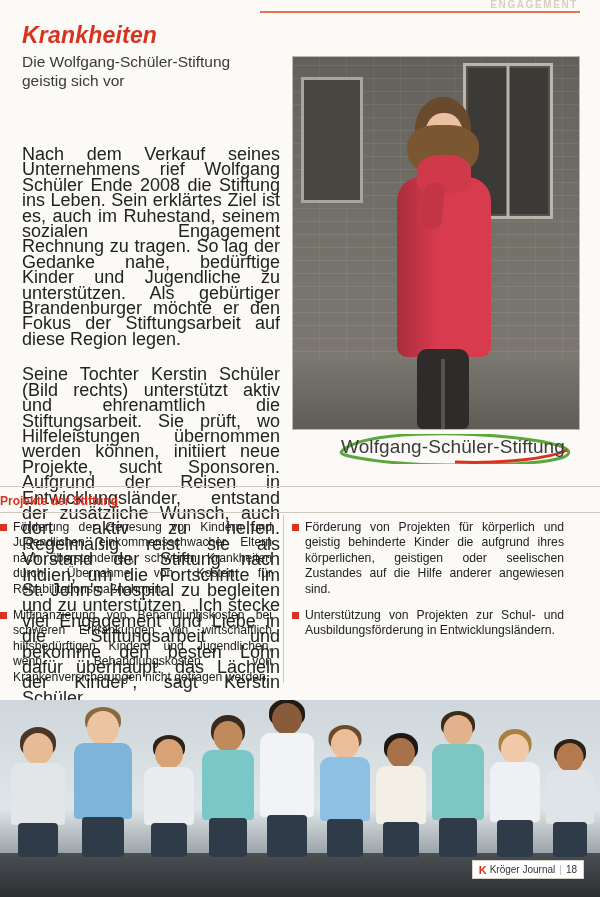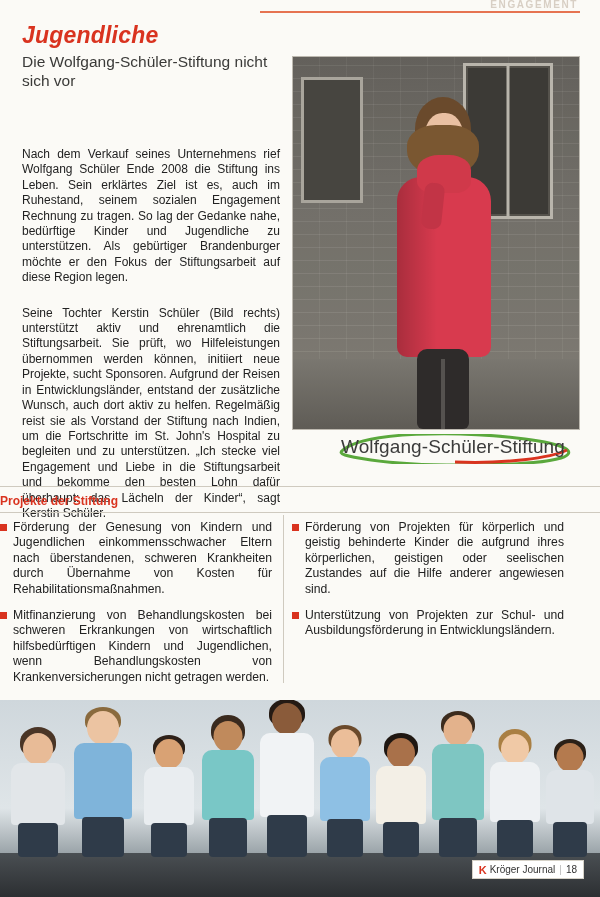--- a/index.html
+++ b/index.html
@@ -81,21 +81,21 @@
     font-weight: bold;
     color: #222;
     text-align: justify;
   }
   
   .body-col {
     position: absolute;
     left: 22px;
     top: 147px;
     width: 258px;
-    font-size: 12px;
+    font-size: 18px;
     line-height: 15.4px;
     color: #222;
     text-align: justify;
   }
   .body-col p {
     margin: 0 0 0 0;
   }
   .body-col p + p {
     margin-top: 20px;
   }
@@ -457,22 +457,22 @@
 </head>
 <body>
 
 <div class="page">
 
   <div class="running-head">
     <div class="rh-text">ENGAGEMENT</div>
     <div class="rh-rule"></div>
   </div>
 
-  <div class="kicker">Jugendliche</div>
-  <div class="subhead">Die Wolfgang-Schüler-Stiftung nicht sich vor</div>
+  <div class="kicker">Krankheiten</div>
+  <div class="subhead">Die Wolfgang-Schüler-Stiftung geistig sich vor</div>
 
   <div class="body-col">
     <p>Nach dem Verkauf seines Unternehmens rief Wolfgang Schüler Ende 2008 die Stiftung ins Leben. Sein erklärtes Ziel ist es, auch im Ruhestand, seinem sozialen Engagement Rechnung zu tragen. So lag der Gedanke nahe, bedürftige Kinder und Jugendliche zu unterstützen. Als gebürtiger Brandenburger möchte er den Fokus der Stiftungsarbeit auf diese Region legen.</p>
     <p>Seine Tochter Kerstin Schüler (Bild rechts) unterstützt aktiv und ehrenamtlich die Stiftungsarbeit. Sie prüft, wo Hilfeleistungen übernommen werden können, initiiert neue Projekte, sucht Sponsoren. Aufgrund der Reisen in Entwicklungsländer, entstand der zusätzliche Wunsch, auch dort aktiv zu helfen. Regelmäßig reist sie als Vorstand der Stiftung nach Indien, um die Fortschritte im St. John's Hospital zu begleiten und zu unterstützen. „Ich stecke viel Engagement und Liebe in die Stiftungsarbeit und bekomme den besten Lohn dafür überhaupt: das Lächeln der Kinder“, sagt Kerstin Schüler.</p>
   </div>
 
   <div class="photo-frame">
     <div class="ph-wall"></div>
     <div class="ph-brick"></div>
     <div class="ph-window"></div>

